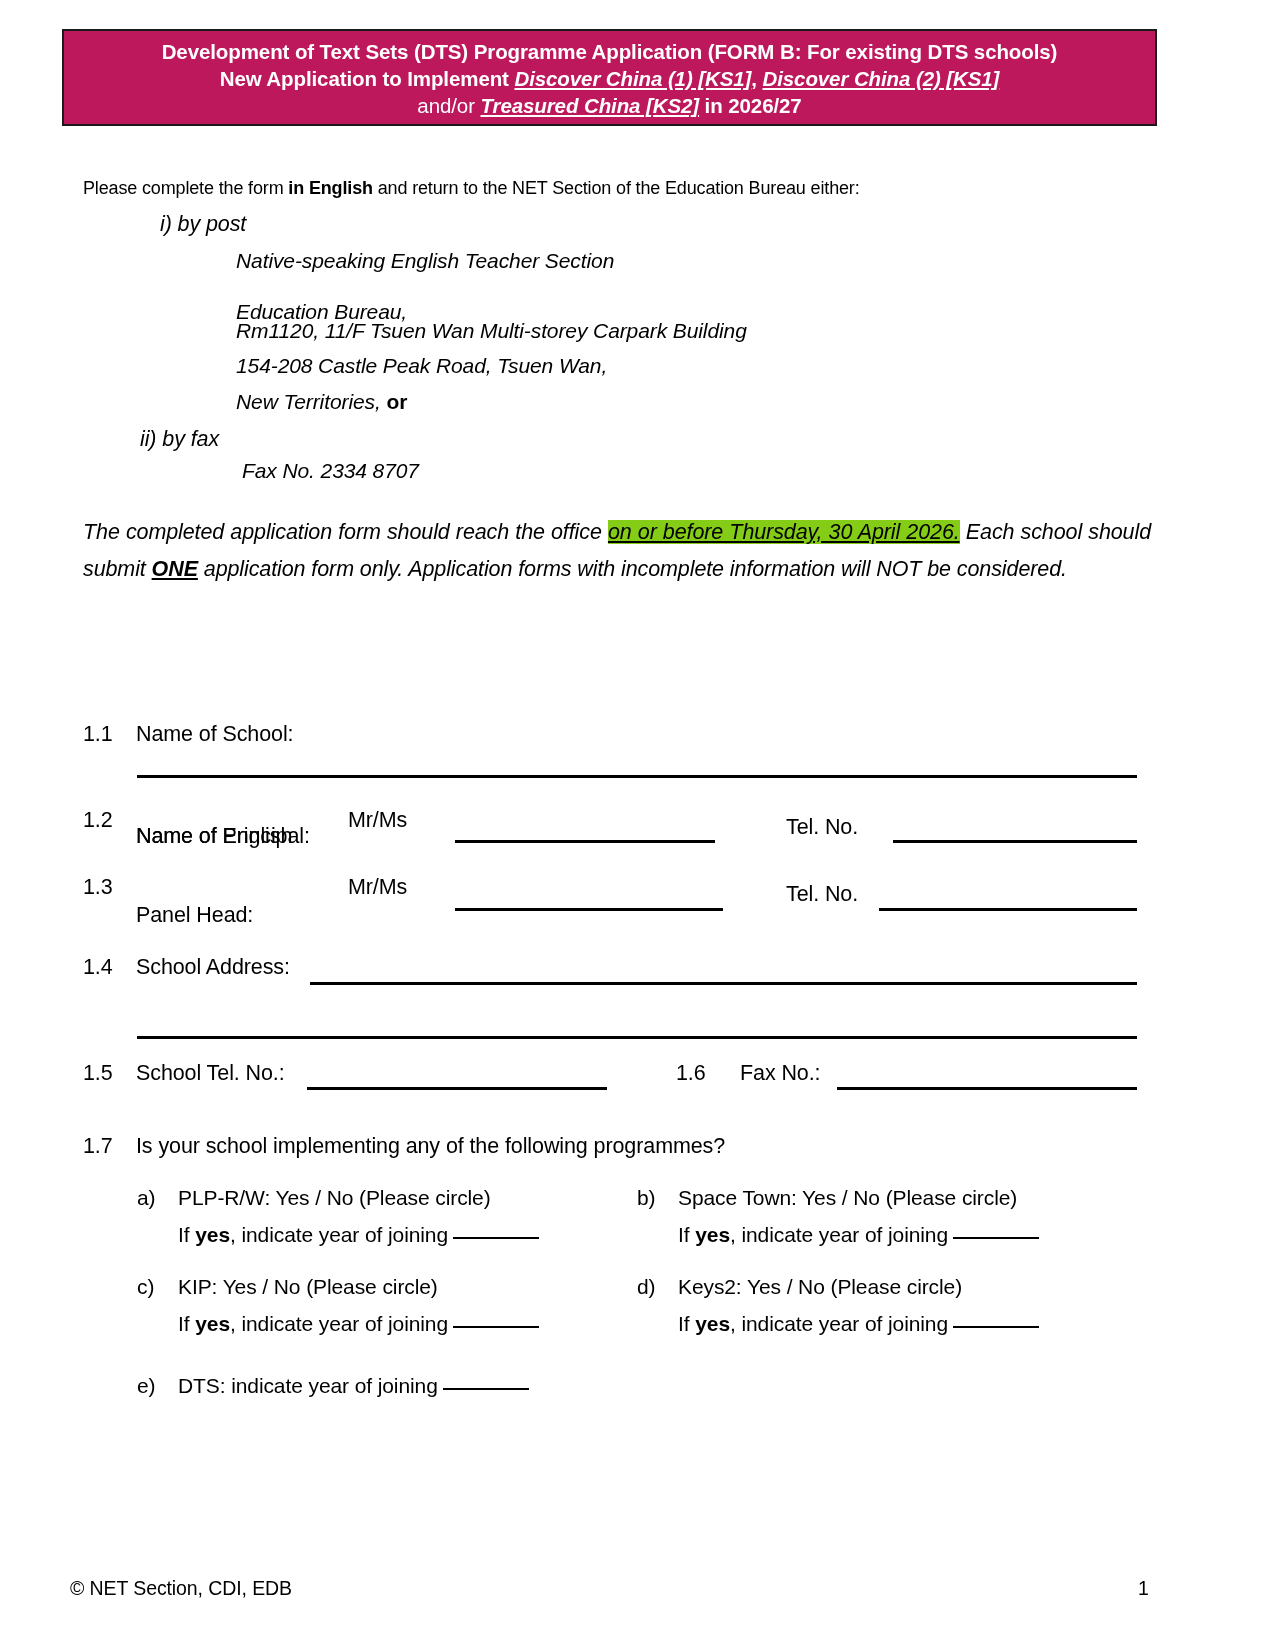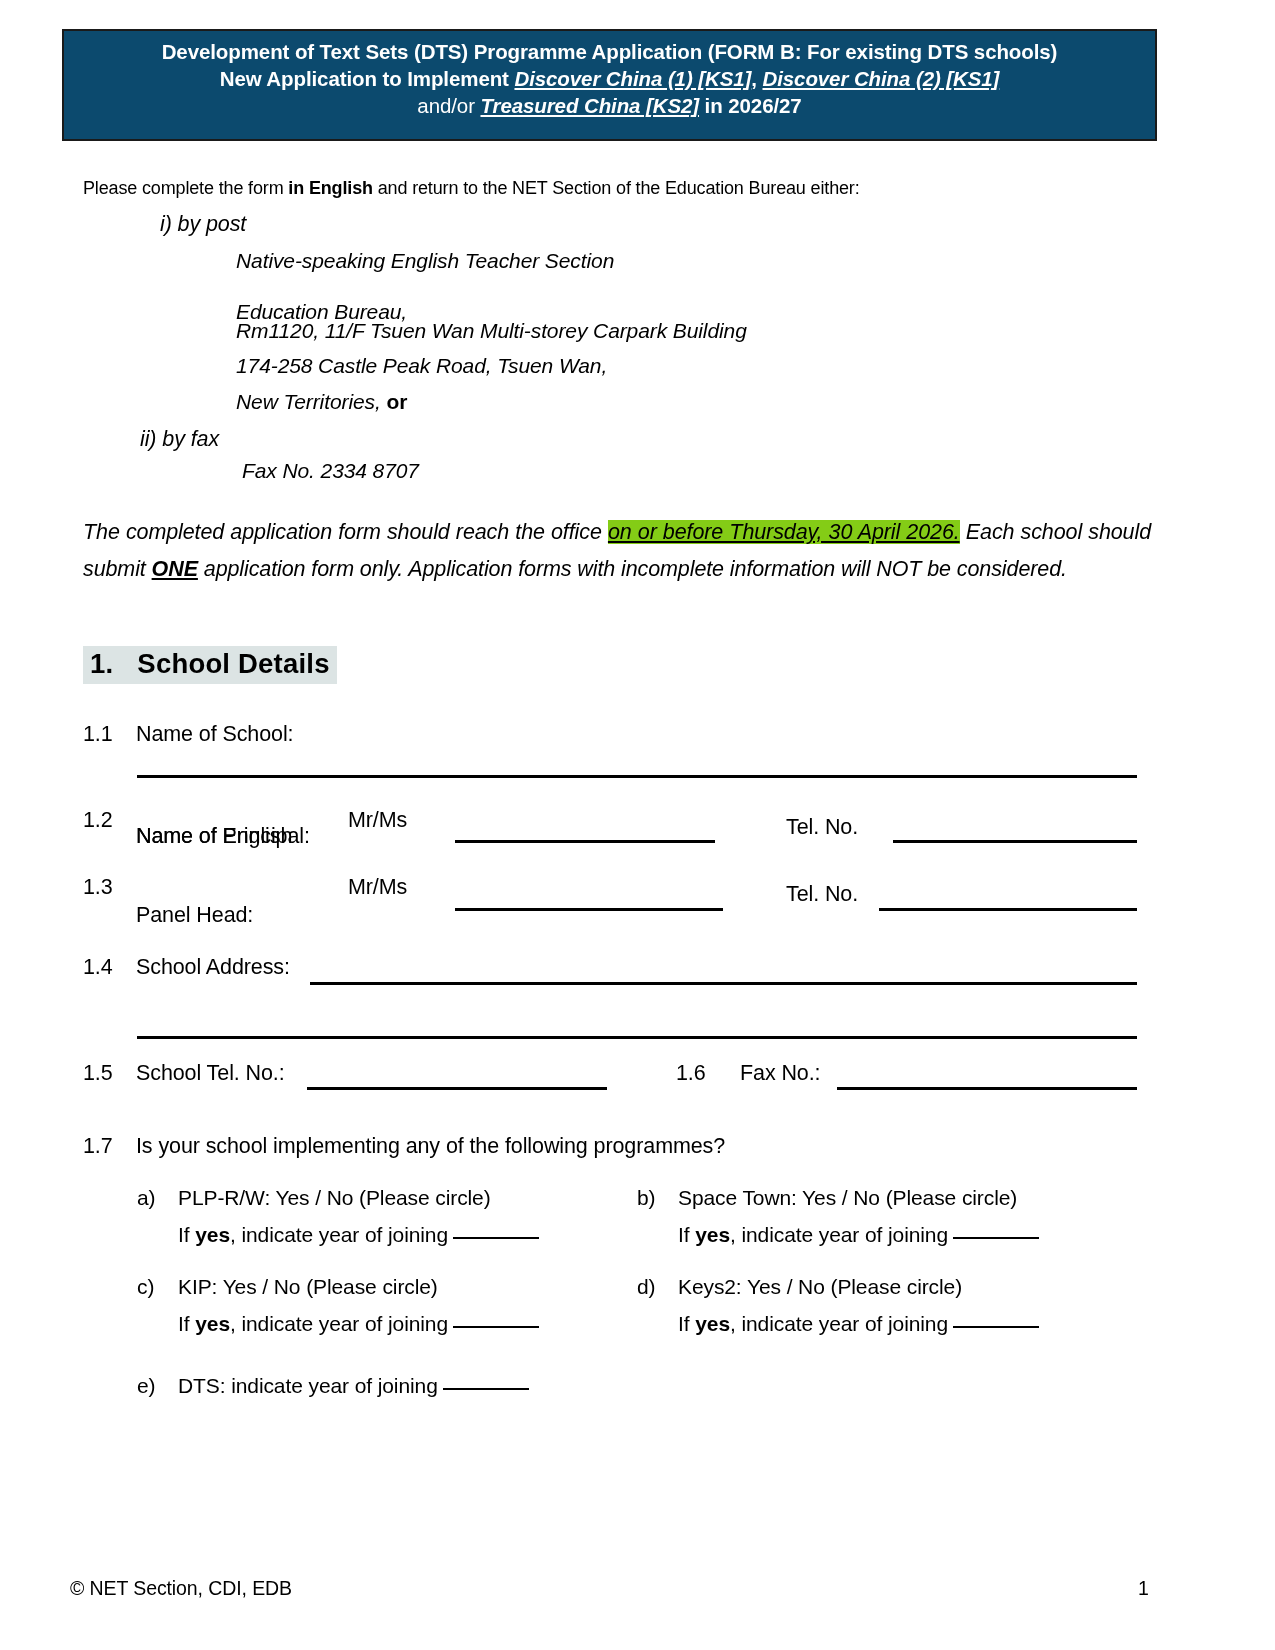--- a/index.html
+++ b/index.html
@@ -20,22 +20,22 @@
     box-sizing: border-box;
   }
 
   
   .banner {
     position: absolute;
     left: 62px;
     top: 29px;
     width: 1095px;
     border: 2px solid #1a1a1a;
-    background: #0c4a6e;
-    padding: 7px 10px 20px 10px;
+    background: #be185d;
+    padding: 7px 10px 5px 10px;
     box-sizing: border-box;
     text-align: center;
   }
   .banner-line {
     color: #ffffff;
     font-weight: bold;
     font-size: 20.5px;
     line-height: 27px;
     letter-spacing: -0.1px;
     white-space: nowrap;
@@ -198,35 +198,32 @@
 
   <div class="intro">
     <span>Please complete the form </span><b>in English</b><span> and return to the NET Section of the Education Bureau either:</span>
   </div>
 
   <div class="method m-post">i) by post</div>
 
   <div class="addr a1">Native-speaking English Teacher Section</div>
   <div class="addr a2">Education Bureau,</div>
   <div class="addr a3">Rm1120, 11/F Tsuen Wan Multi-storey Carpark Building</div>
-  <div class="addr a4">174-258 Castle Peak Road, Tsuen Wan,</div>
+  <div class="addr a4">154-208 Castle Peak Road, Tsuen Wan,</div>
   <div class="addr a5">
     <span>New Territories,</span>&nbsp;<b>or</b>
   </div>
 
   <div class="method m-fax">ii) by fax</div>
   <div class="addr a6">Fax No. 2334 8707</div>
 
   <div class="deadline">
     <span>The completed application form should reach the office </span><span class="hl">on or before Thursday, 30 April 2026.</span><span> Each school should submit </span><span class="one">ONE</span><span> application form only. Application forms with incomplete information will NOT be considered.</span>
   </div>
 
-  <div class="sec-head">
-    <span class="num">1.</span><span>School Details</span>
-  </div>
 
   <div class="fld-num" style="left:83px; top:722px;">1.1</div>
   <div class="fld-lbl" style="left:136px; top:722px;">Name of School:</div>
   <div class="rule" style="left:137px; top:775px; width:1000px;"></div>
 
   <div class="fld-num" style="left:83px; top:808px;">1.2</div>
   <div class="fld-lbl" style="left:136px; top:808px;margin-top:16px;">Name of Principal:</div>
   <div class="fld-lbl" style="left:348px; top:808px;">Mr/Ms</div>
   <div class="rule" style="left:455px; top:840px; width:260px;"></div>
   <div class="fld-lbl" style="left:786px; top:815px;">Tel. No.</div>

